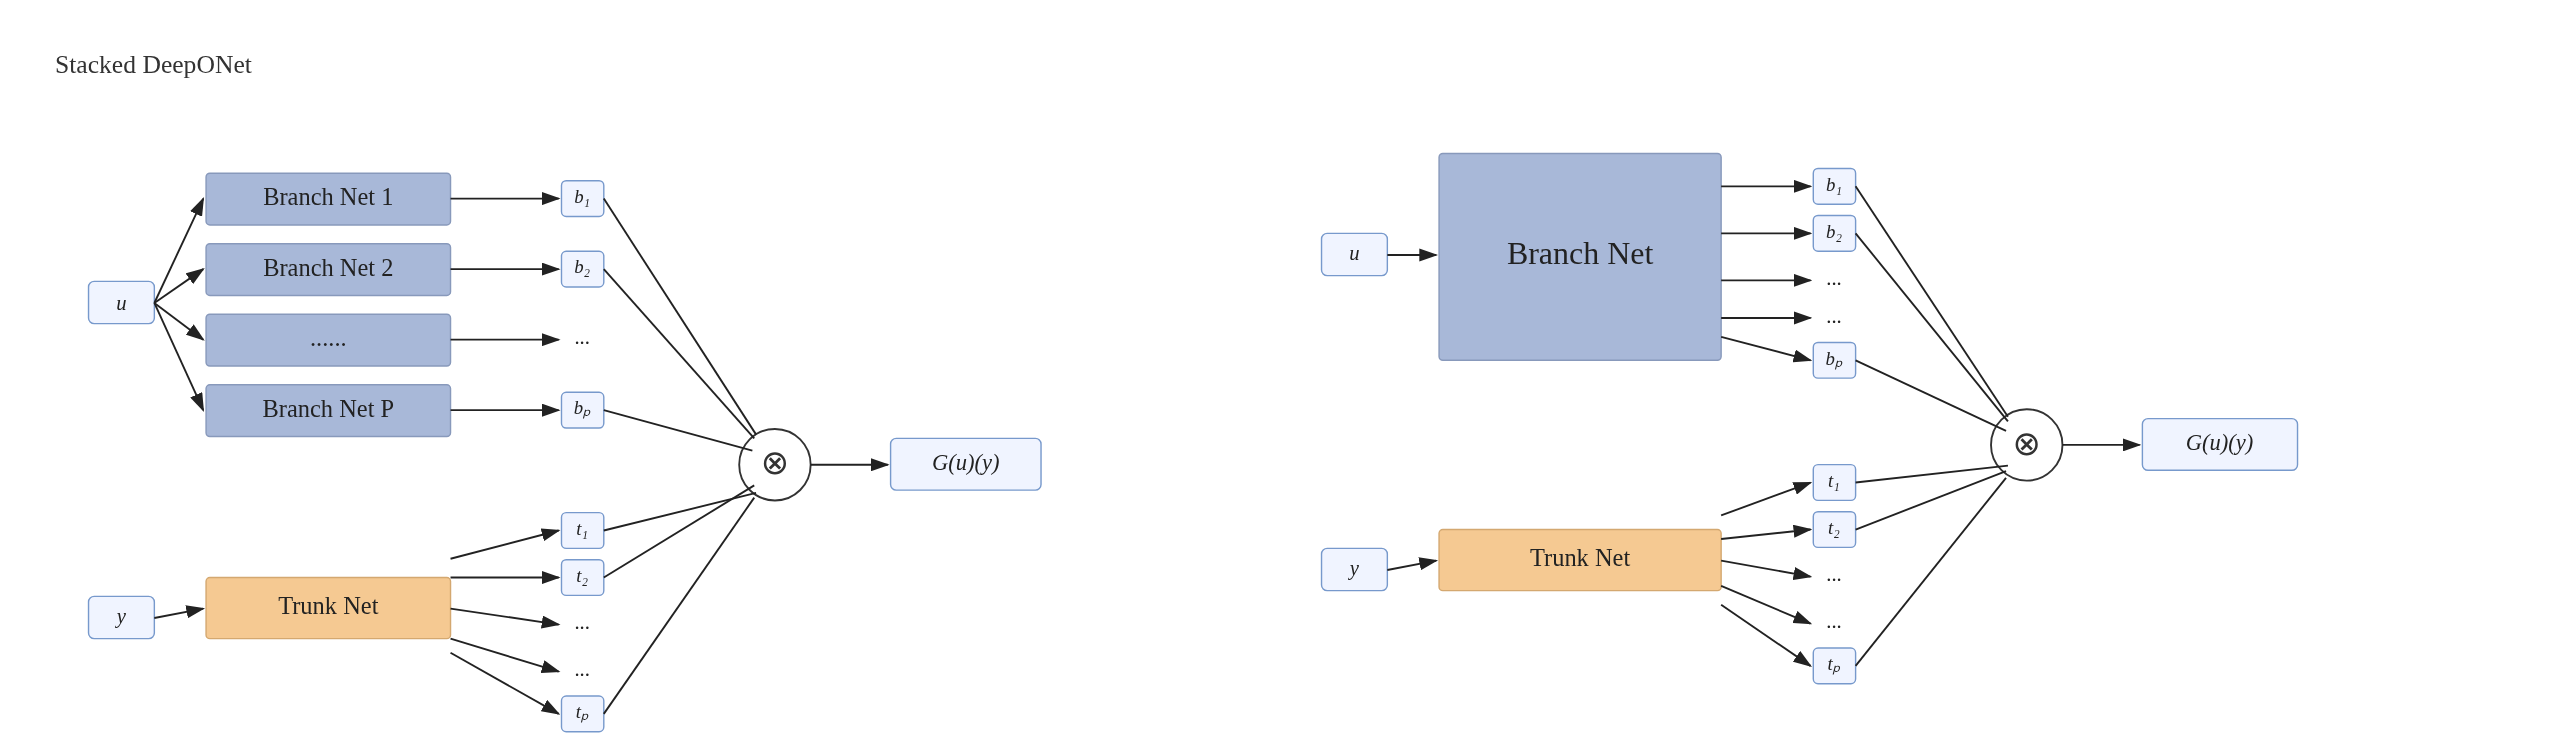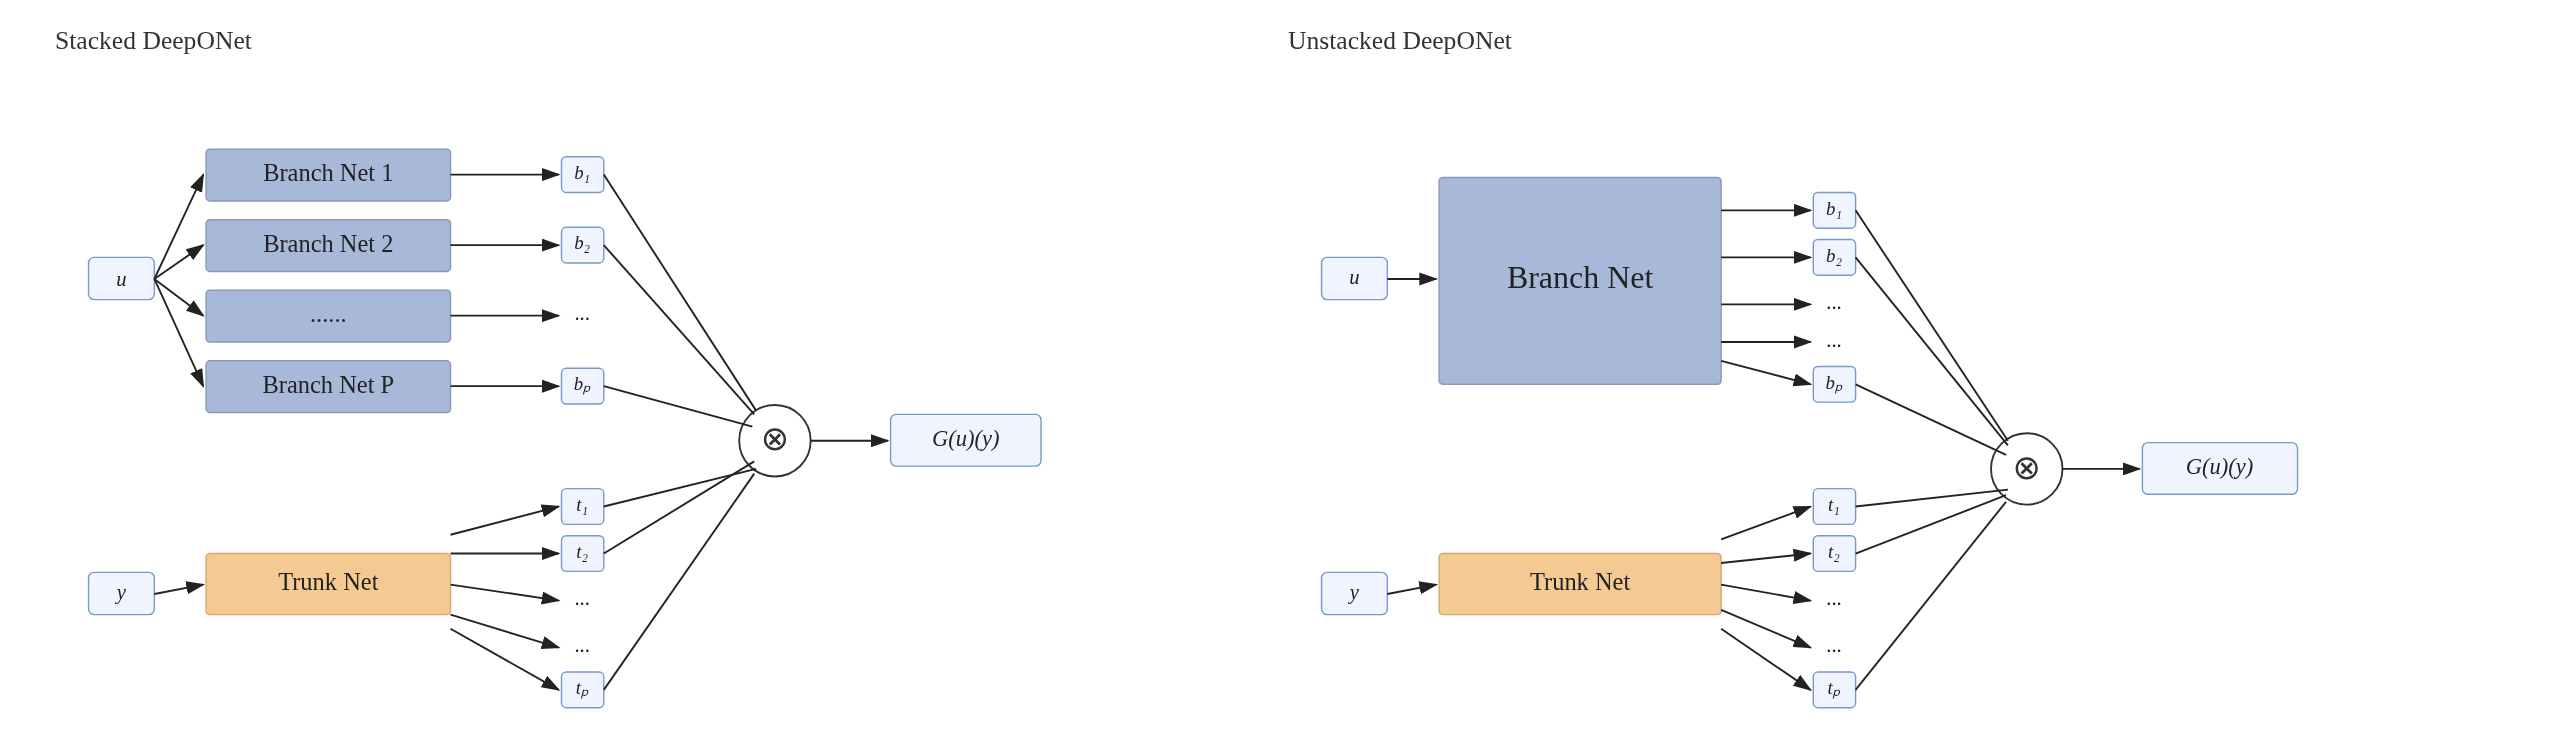--- a/index.html
+++ b/index.html
@@ -8,21 +8,21 @@
       height: 747px;
       background: #ffffff;
       font-family: 'Times New Roman', Times, serif;
       overflow: hidden;
       position: relative;
     }
     .diagram-container {
       display: flex;
       width: 100%;
       height: 100%;
-      padding: 26px 55px;
+      padding: 50px 55px;
       justify-content: center;
     }
     .diagram-half {
       flex: 1;
       position: relative;
     }
     .diagram-title {
       font-size: 25.6px;
       color: #333;
       margin-bottom: 18.3px;
@@ -180,21 +180,20 @@
       <line x1="578" y1="655" x2="738" y2="425" class="arrow-line"></line>
 
       <line x1="798" y1="390" x2="880" y2="390" class="arrow-line" marker-end="url(#arrowL)"></line>
 
       <rect x="883" y="362" width="160" height="55" rx="6" class="box-blue-outline"></rect>
       <text x="963" y="390" text-anchor="middle" dominant-baseline="middle" font-size="24" font-style="italic" fill="#222">G(u)(y)</text>
     </svg>
   </div>
 
   <div class="diagram-half">
-    <div class="diagram-title">Unstacked DeepONet</div>
     <svg class="diagram-svg" viewBox="0 0 1300 720">
       <defs>
         <marker id="arrowR" markerWidth="10" markerHeight="7" refX="9" refY="3.5" orient="auto">
           <polygon points="0 0, 10 3.5, 0 7" class="arrow-head"></polygon>
         </marker>
       </defs>
 
       <rect x="30" y="195" width="70" height="45" rx="6" class="box-blue-outline"></rect>
       <text x="65" y="218" text-anchor="middle" dominant-baseline="middle" class="label-italic">u</text>
 

